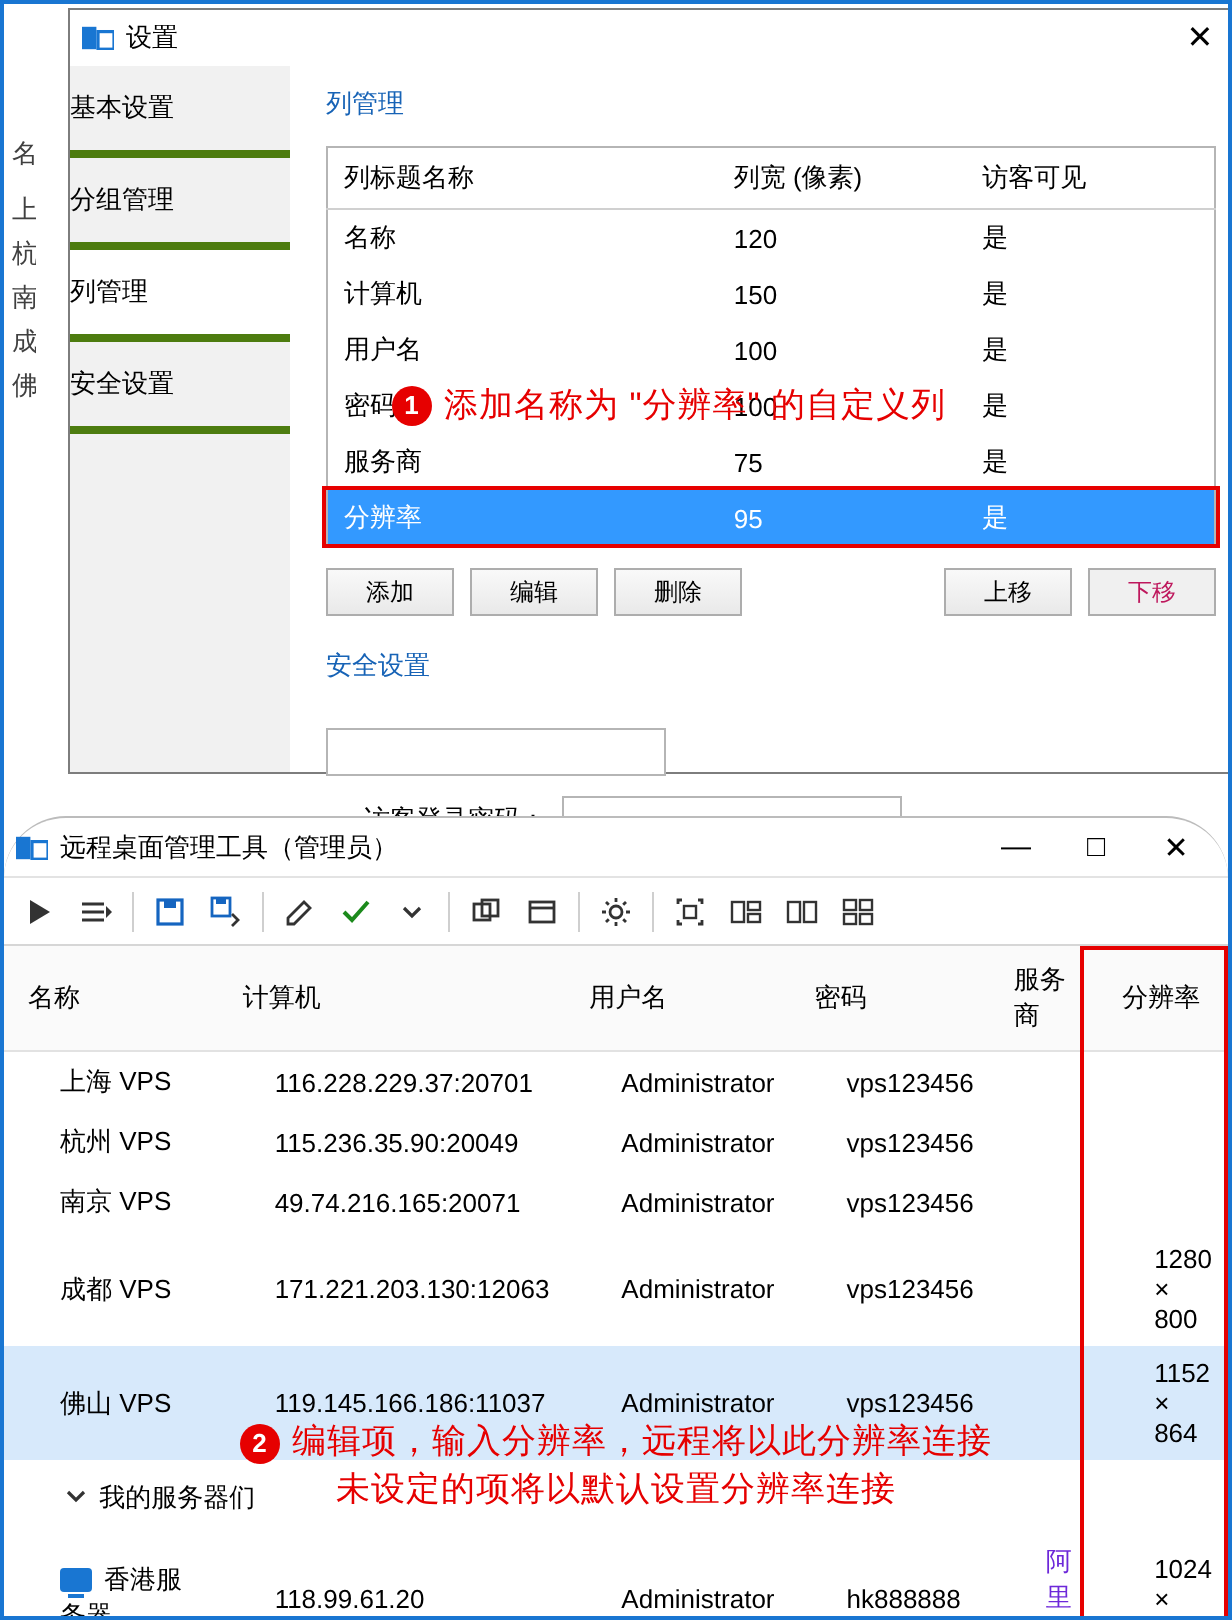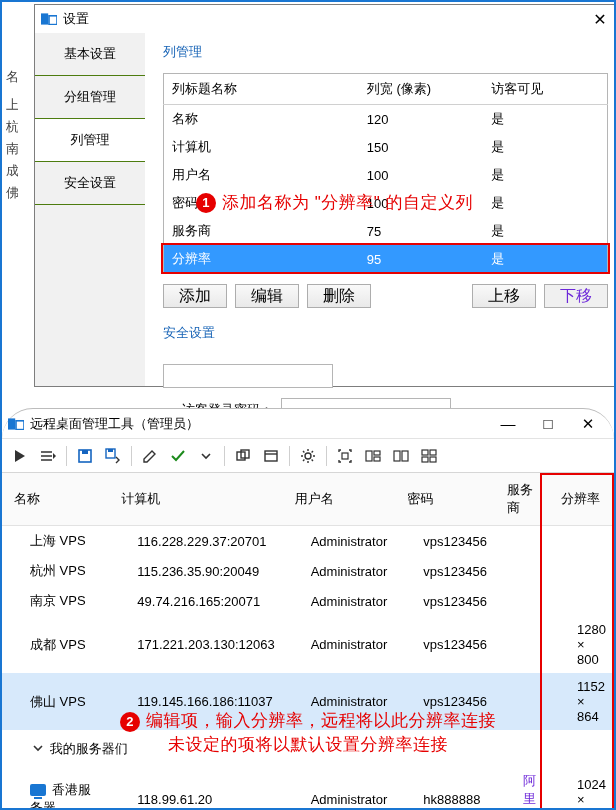--- a/index.html
+++ b/index.html
@@ -25,22 +25,22 @@
     padding: 0 6px;
   }
   .dlg-icon { width: 16px; height: 12px; margin-right: 6px; }
   .dlg-close { margin-left: auto; width: 40px; text-align: center; font-size: 16px; cursor: pointer; }
   .dlg-body { display: flex; height: calc(100% - 28px); }
   .dlg-tabs {
     width: 110px; background: #f1f1f1;
     display: flex; flex-direction: column;
   }
   .dlg-tab {
-    padding: 12px 0; text-align: center;
-    border-bottom: 1px solid #4d7c0f;
+    padding: 12px 0; 
+    border-bottom: 4px solid #4d7c0f;
     cursor: pointer;
   }
   .dlg-tab.active { background: #fff; font-weight: 500; }
   .dlg-tabs .spacer { flex: 1; }
   .dlg-content { flex: 1; padding: 10px 18px 8px 18px; position: relative; }
   .section-title { color: #1763b6; margin-bottom: 12px; display:inline-block; }
   .col-table {
     border: 1px solid #b5b5b5; width: 100%;
     border-collapse: collapse;
   }
@@ -53,23 +53,23 @@
   .table-wrap { position: relative; }
   .red-frame {
     position: absolute; border: 2px solid #e60000;
     left: -2px; right: -2px; pointer-events: none;
     z-index: 5;
   }
   .btnrow { display: flex; gap: 8px; margin-top: 10px; }
   .btn {
     width: 64px; height: 24px; line-height: 22px; text-align: center;
     border: 1px solid #adadad; background: linear-gradient(#f9f9f9,#e9e9e9);
-    cursor: pointer; font-size: 16px;
-  }
-  .btn.disabled { color: #6d28d9; background: #f0f0f0; }
+    cursor: pointer; font-size: 12px;
+  }
+  .btn.disabled { color: #be185d; background: #f0f0f0; }
   .pw-row { display: flex; align-items: center; margin-top: 10px; }
   .pw-row label { width: 118px; text-align: right; padding-right: 8px; }
   .pw-row input {
     width: 170px; height: 24px; border: 1px solid #b5b5b5;
     background: #fff; padding: 0 4px;
   }
   .callout {
     position: absolute; display: flex; align-items: center;
     color: #e60000; font-size: 17px; z-index: 20; pointer-events: none;
     letter-spacing: 0.5px;

